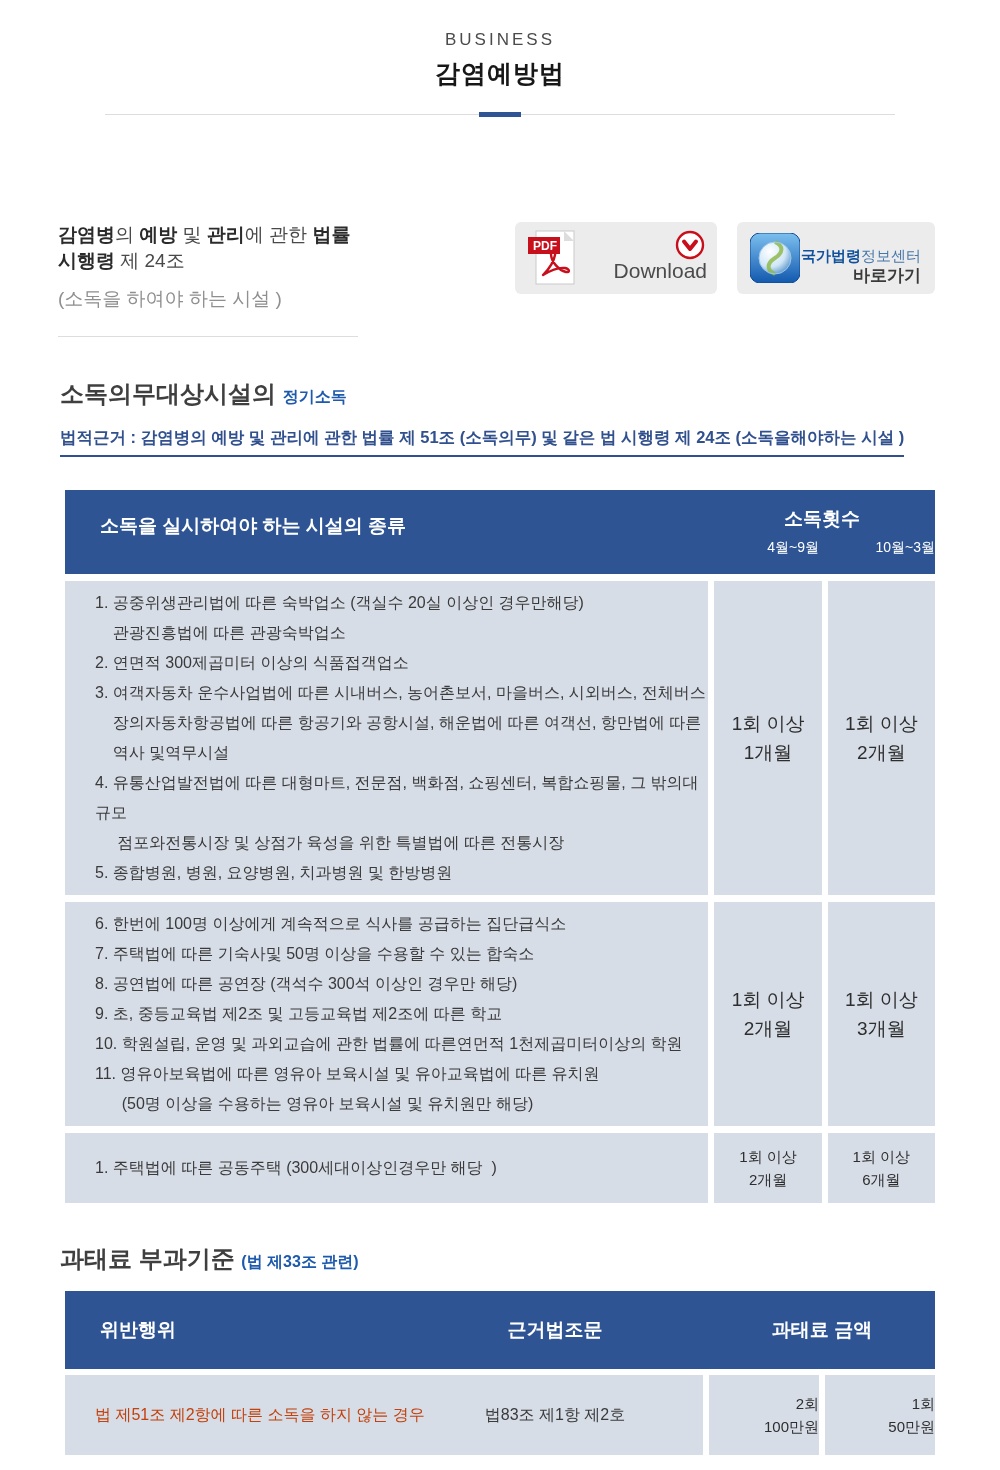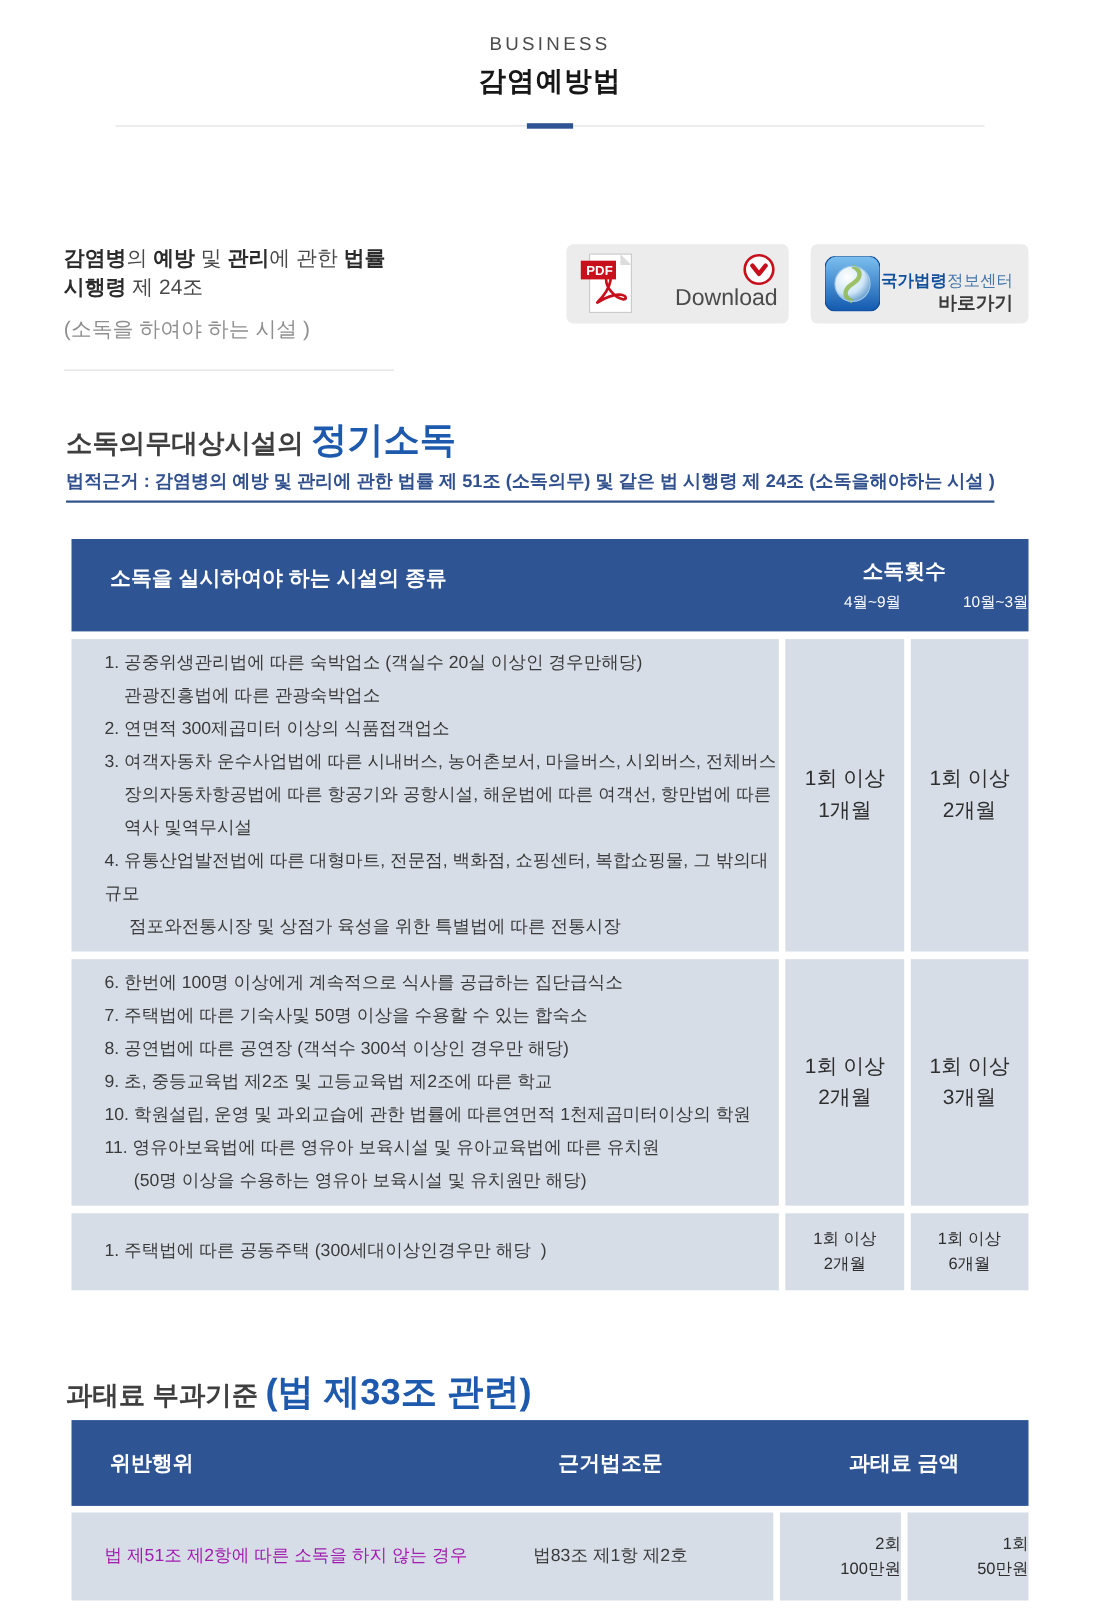--- a/index.html
+++ b/index.html
@@ -34,21 +34,21 @@
   .lawbtn-title .b { color:#10509c; }
   .lawbtn-title span { color:#4677ab; }
   .lawbtn-title span.b { color:#10509c; }
   .lawbtn-sub { font-size:17px; font-weight:600; color:#3a3a3a; line-height:22px; }
   .pdf-icon { position:absolute; left:12px; top:7px; }
   .dl-text { position:absolute; right:10px; bottom:11px; font-size:21px; color:#4b4b4b; }
   .dl-arrow { position:absolute; right:11px; top:7px; }
 
   
   .sec-title { position:absolute; left:60px; font-size:24px; color:#3f3f3f; }
-  .sec-title .accent { color:var(--accent-blue,#1d59ac); font-weight:700; font-size:33px; }
+  .sec-title .accent { color:var(--accent-blue,#1d59ac); font-weight:700; font-size:16px; }
   .sec1-title { top:378px; }
   .sec2-title { top:1243px; }
   .legal-basis { position:absolute; left:60px; top:427px; font-size:16.5px; font-weight:700;
     color:var(--legal-blue,#31508e); border-bottom:2px solid var(--legal-blue,#31508e); padding-bottom:6px; }
 
   
   .table1 { position:absolute; left:65px; top:490px; width:870px; }
   .t-head { position:relative; background:var(--header-blue,#2e5494); color:#fff; }
   .t1-head { height:84px; }
   .t1-head-facilities { position:absolute; left:35px; top:23px; font-size:19px; font-weight:700; }
@@ -70,21 +70,21 @@
   .t2-head { height:78px; }
   .t2-head-violation { position:absolute; left:35px; top:50%; transform:translateY(-50%);
     font-size:19px; font-weight:700; }
   .t2-head-basis { position:absolute; left:350px; width:280px; top:50%; transform:translateY(-50%);
     text-align:center; font-size:19px; font-weight:700; }
   .t2-head-fine { position:absolute; right:0; width:226px; top:50%; transform:translateY(-50%);
     text-align:center; font-size:19px; font-weight:700; }
   .t2-row { display:flex; gap:6px; margin-top:6px; }
   .t2-main { width:638px; background:var(--cell-bg,#d6dde7); position:relative; height:80px; }
   .t2-violation { position:absolute; left:30px; top:50%; transform:translateY(-50%);
-    font-size:16px; color:#a21caf; }
+    font-size:16px; color:#c2410c; }
   .t2-basis { position:absolute; left:350px; width:280px; top:50%; transform:translateY(-50%);
     text-align:center; font-size:16px; color:#3a3a3a; }
   .t2-fine { width:110px; background:var(--cell-bg,#d6dde7); display:flex; flex-direction:column;
     justify-content:center; align-items:flex-end; font-size:15px; line-height:23px; color:#2e2e2e; height:80px; }
 </style>
 </head>
 <body>
 
 <header class="top-header">
   <div class="eyebrow">BUSINESS</div>
@@ -169,20 +169,21 @@
       <div class="t1-row">
         <div class="t1-cell t1-main">
           <div class="t1-line">1. 공중위생관리법에 따른 숙박업소 (객실수 20실 이상인 경우만해당)</div>
           <div class="t1-line">    관광진흥법에 따른 관광숙박업소</div>
           <div class="t1-line">2. 연면적 300제곱미터 이상의 식품접객업소</div>
           <div class="t1-line">3. 여객자동차 운수사업법에 따른 시내버스, 농어촌보서, 마을버스, 시외버스, 전체버스</div>
           <div class="t1-line">    장의자동차항공법에 따른 항공기와 공항시설, 해운법에 따른 여객선, 항만법에 따른</div>
           <div class="t1-line">    역사 및역무시설</div>
           <div class="t1-line">4. 유통산업발전법에 따른 대형마트, 전문점, 백화점, 쇼핑센터, 복합쇼핑물, 그 밖의대규모</div>
           <div class="t1-line">     점포와전통시장 및 상점가 육성을 위한 특별법에 따른 전통시장</div>
+          <div class="t1-line">5. 종합병원, 병원, 요양병원, 치과병원 및 한방병원</div>
         </div>
         <div class="t1-cell t1-freq">
           <div>1회 이상</div>
           <div>1개월</div>
         </div>
         <div class="t1-cell t1-freq">
           <div>1회 이상</div>
           <div>2개월</div>
         </div>
       </div>

